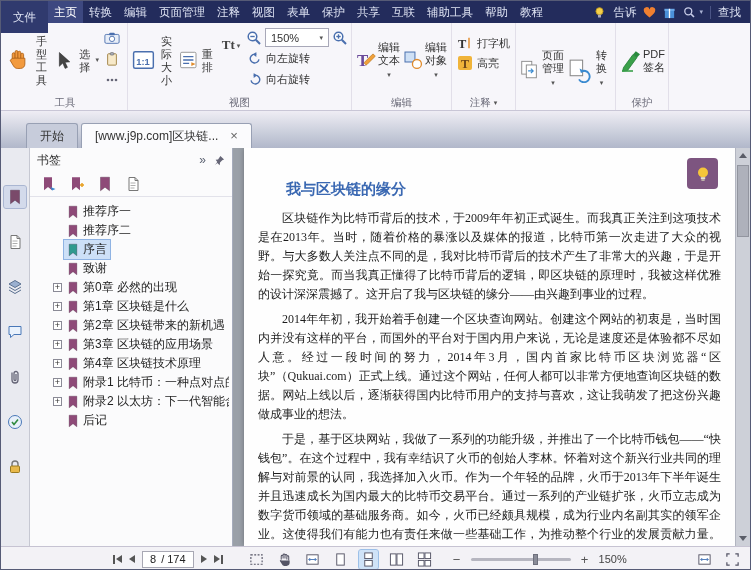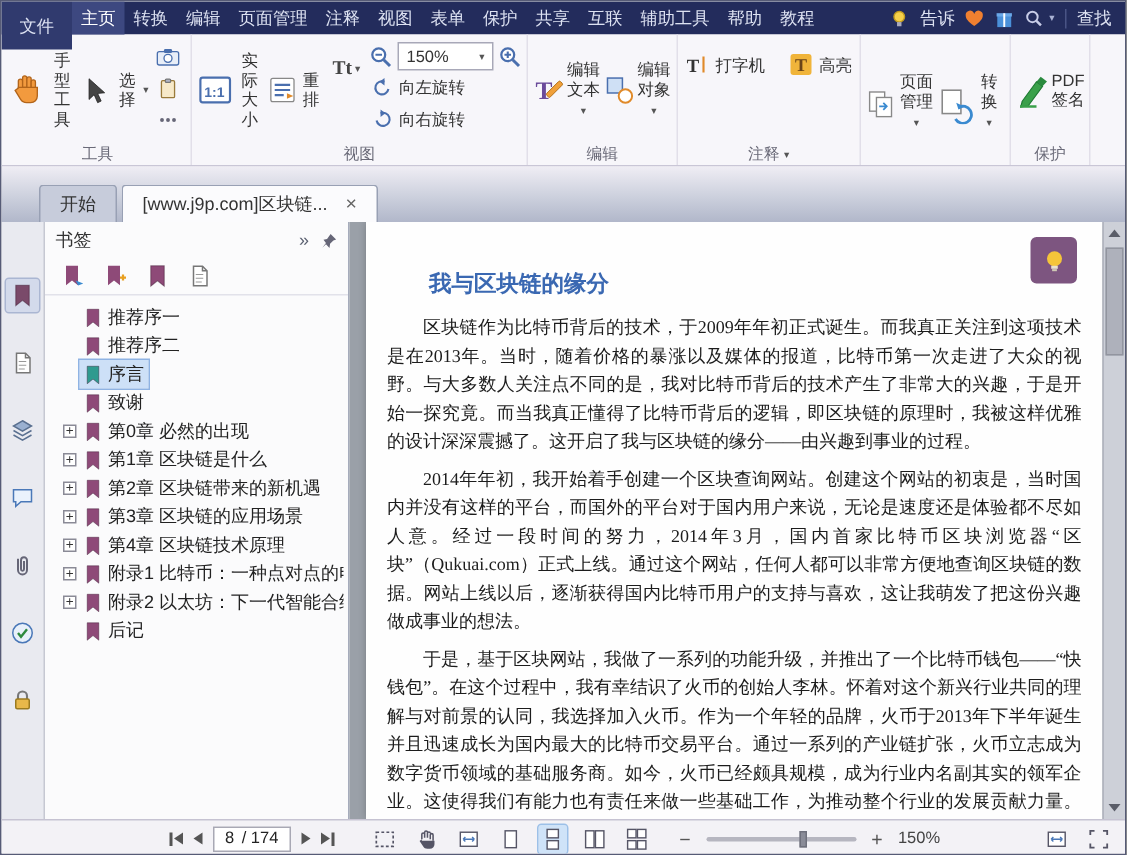--- a/index.html
+++ b/index.html
@@ -52,21 +52,21 @@
   .strip-btn{width:22px;height:22px;display:flex;align-items:center;justify-content:center;border-radius:2px;color:#5a6070;}
   .strip-btn.active{background:#d3daeb;outline:1px solid #aab6d2;color:#7a4a6a;}
   .strip-ic{width:16px;height:16px;}
 
   .bmpanel{width:203px;background:#fbfbfc;border-right:1px solid #a6acbc;display:flex;flex-direction:column;flex:none;}
   .bm-header{height:24px;display:flex;align-items:center;padding:0 7px;font-size:12px;color:#333;}
   .bm-htools{margin-left:auto;display:flex;align-items:center;gap:8px;color:#5a6070;font-size:12px;}
   .bm-toolbar{height:25px;display:flex;align-items:center;gap:12px;padding:0 11px;border-bottom:1px solid #e2e2ea;}
   .bm-tool{width:16px;height:16px;color:#8e4a78;}
   .bm-list{flex:1;overflow:hidden;padding-top:5px;}
-  .bm-row{height:19px;display:flex;font-size:12px;color:#222;padding-left:10px;white-space:nowrap;cursor:default;}
+  .bm-row{height:19px;display:flex;font-size:12px;color:#222;padding-left:21px;white-space:nowrap;cursor:default;}
   .bm-gutter{width:13px;flex:none;display:flex;align-items:center;justify-content:center;}
   .bm-exp{width:9px;height:9px;border:1px solid #8a8a96;background:#fff;font-size:9px;line-height:7px;text-align:center;color:#333;}
   .bm-inner{display:flex;align-items:center;gap:4px;padding:1px 3px;overflow:hidden;}
   .bm-row.sel .bm-inner{background:#cde0f7;outline:1px solid #8fb3e3;}
   .bm-ico{width:12px;height:14px;flex:none;color:#8e4a78;}
   .bm-row.sel .bm-ico{color:#2f9a8f;}
   .bm-label{overflow:hidden;}
 
   .content{flex:1;position:relative;background:#9aa0a8;overflow:hidden;}
   .pdfpage{position:absolute;left:11px;top:0;width:491px;height:100%;background:#fefefe;box-shadow:1px 0 6px rgba(0,0,0,.4);padding:10px 14px 0 14px;overflow:hidden;}
@@ -427,21 +427,21 @@
             </svg>
           <span class="rlabel"><span>编辑</span><br><span>对象</span> <span class="caret">▾</span></span>
         </div>
       </div>
       <div class="rg-label">
           <span>编辑</span>
         </div>
     </div>
 
     <div class="rgroup">
-      <div class="rg-content" style="flex-direction:row;gap:12px;padding-top:8px;">
+      <div class="rg-content" style="flex-direction:column;gap:0;padding-top:8px;">
         <div class="rrow">
           <svg class="ric16">
               <use href="#sy-typew"></use>
             </svg>
           <span>打字机</span>
         </div>
         <div class="rrow">
           <svg class="ric16">
               <use href="#sy-highlight"></use>
             </svg>

